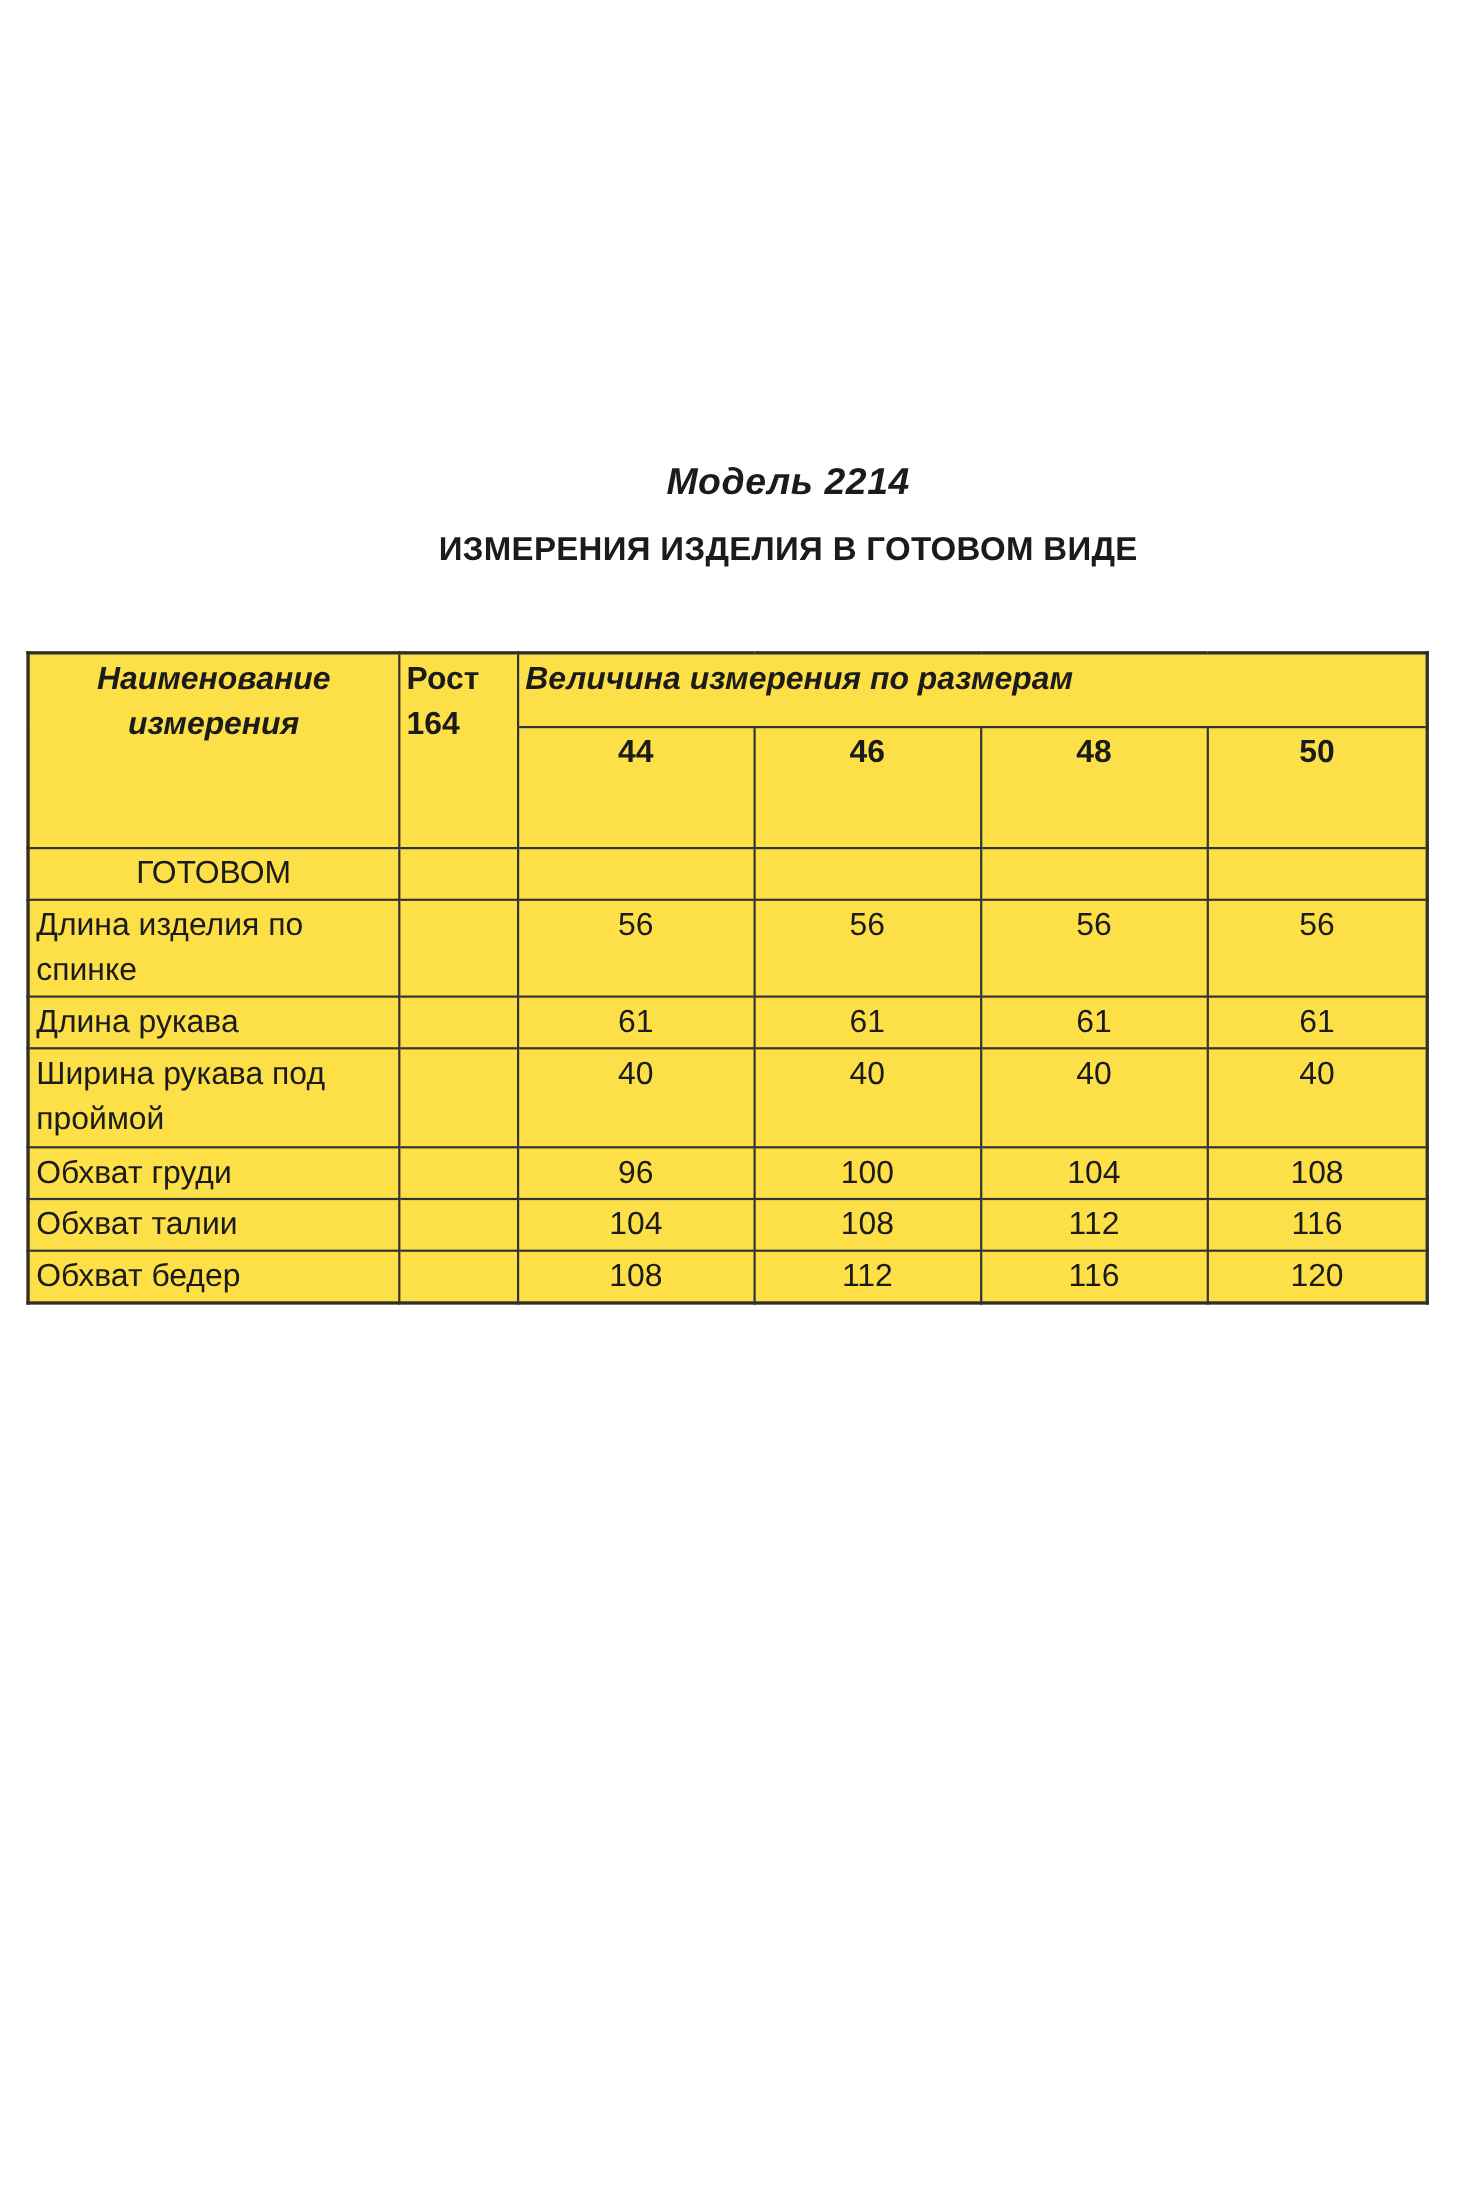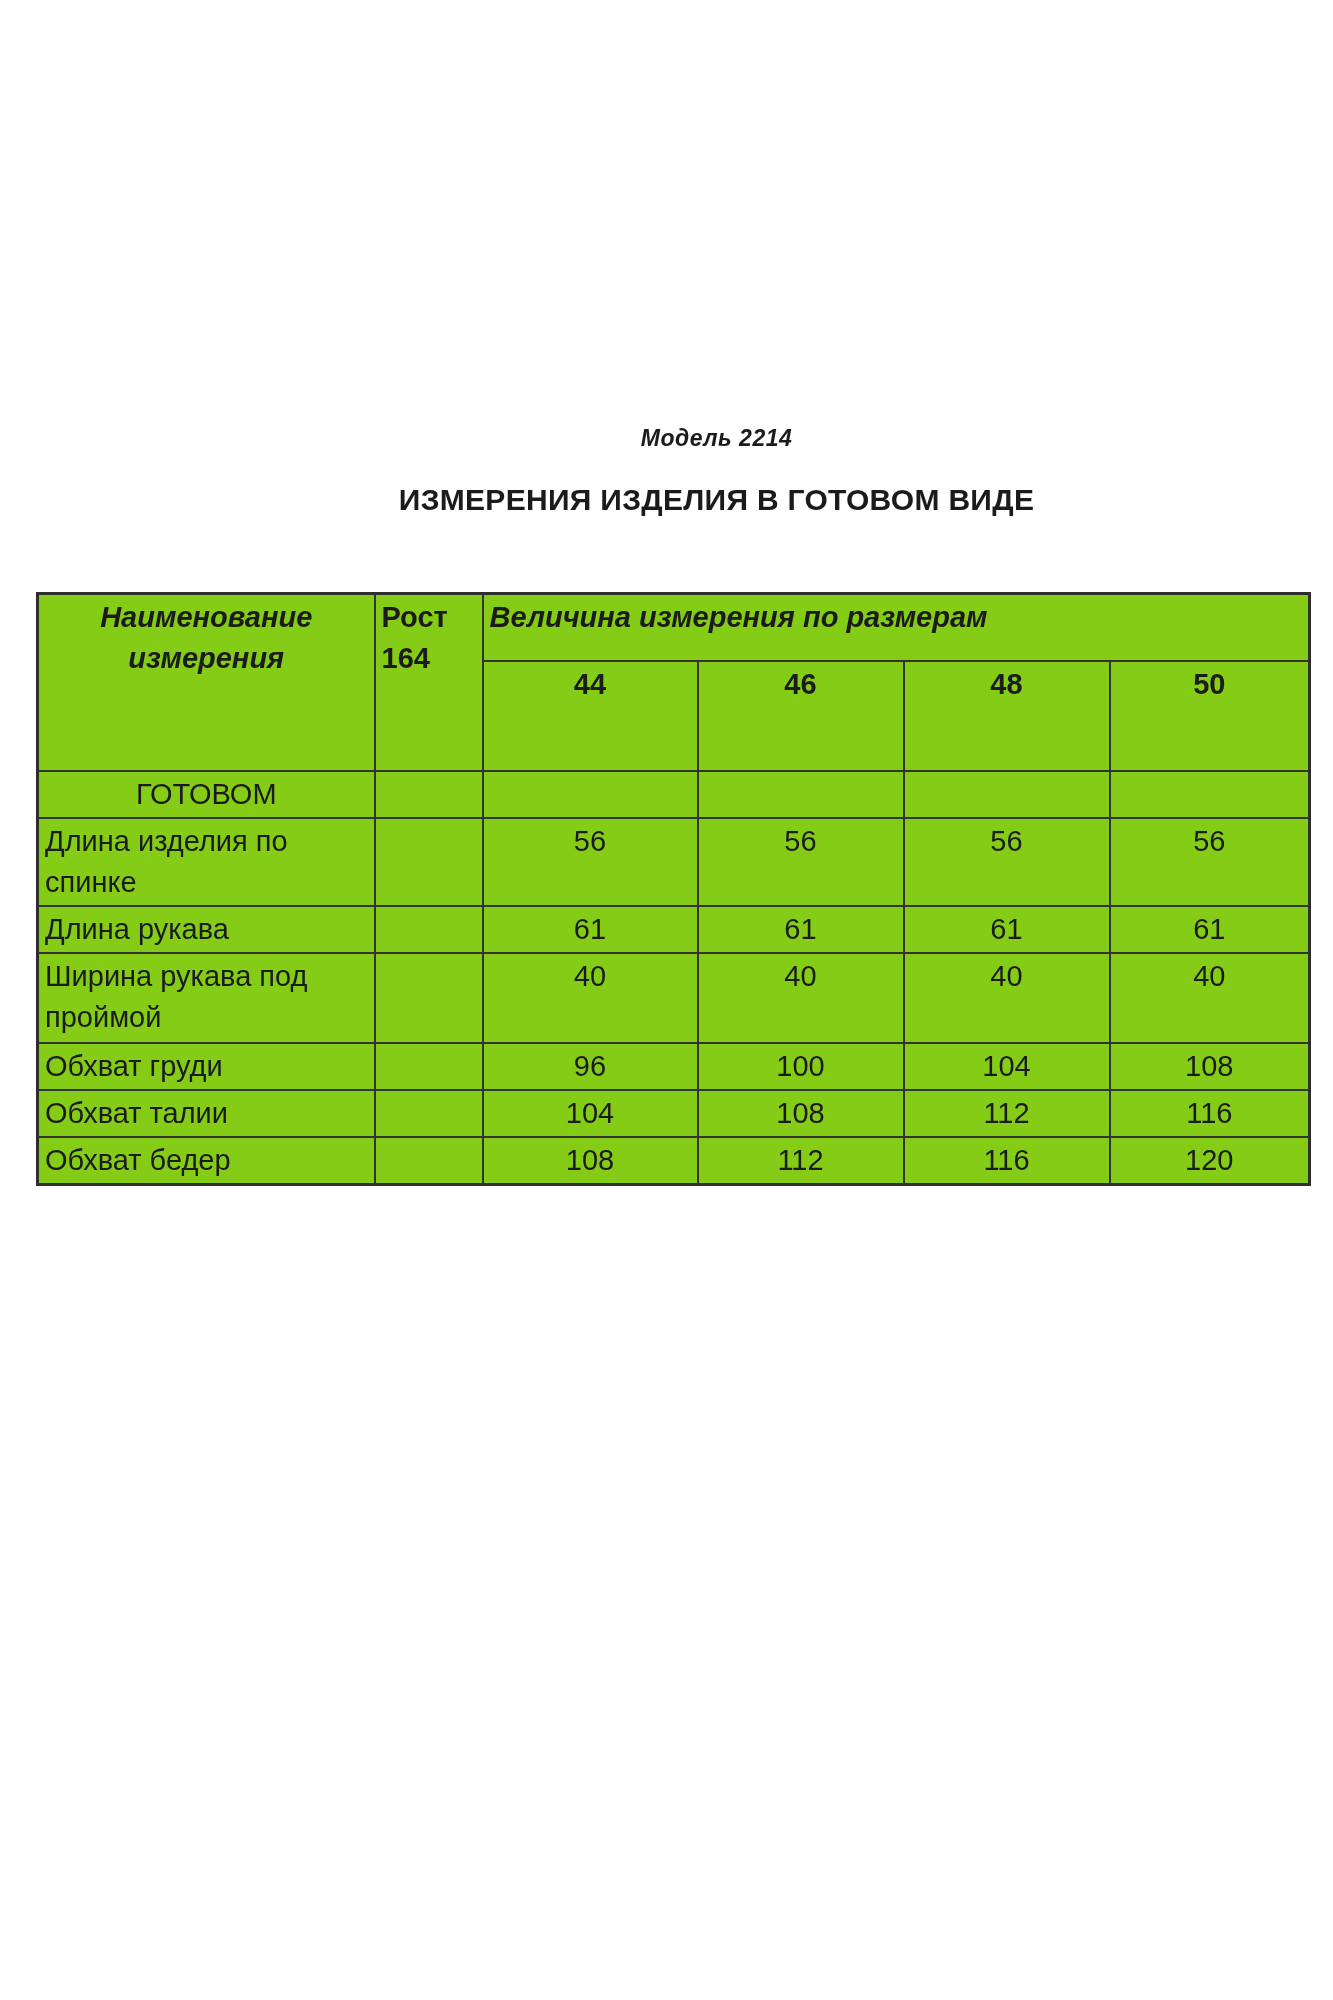--- a/index.html
+++ b/index.html
@@ -18,42 +18,42 @@
   }
   
   .titles {
     position: absolute;
     left: 133px;
     top: 421px;
     width: 1167px;
     text-align: center;
   }
   .title-model {
-    font-size: 23px;
+    font-size: 34px;
     font-weight: bold;
     font-style: italic;
     line-height: 34px;
     letter-spacing: 0.5px;
   }
   .title-measure {
     margin-top: 28px;
     font-size: 30px;
     font-weight: bold;
     line-height: 34px;
     letter-spacing: 0.3px;
   }
   
   table.meas {
     position: absolute;
-    left: 36px;
+    left: 24px;
     top: 592px;
     width: 1272px;
     border-collapse: collapse;
     table-layout: fixed;
-    background: #84cc16;
+    background: #fde047;
     border: 3px solid #2f2f2f;
   }
   table.meas td {
     border: 2px solid #333333;
     vertical-align: top;
     font-size: 29px;
     line-height: 41px;
     padding: 2px 6px;
     overflow: hidden;
   }

